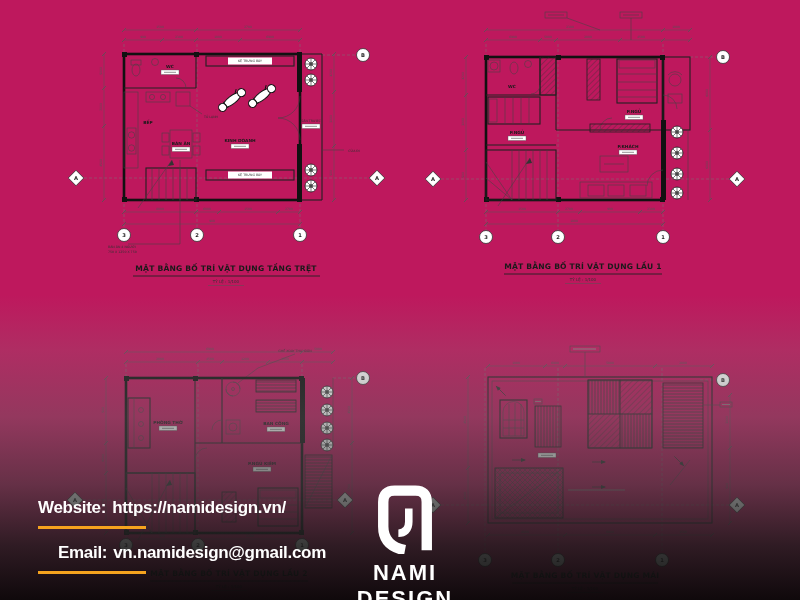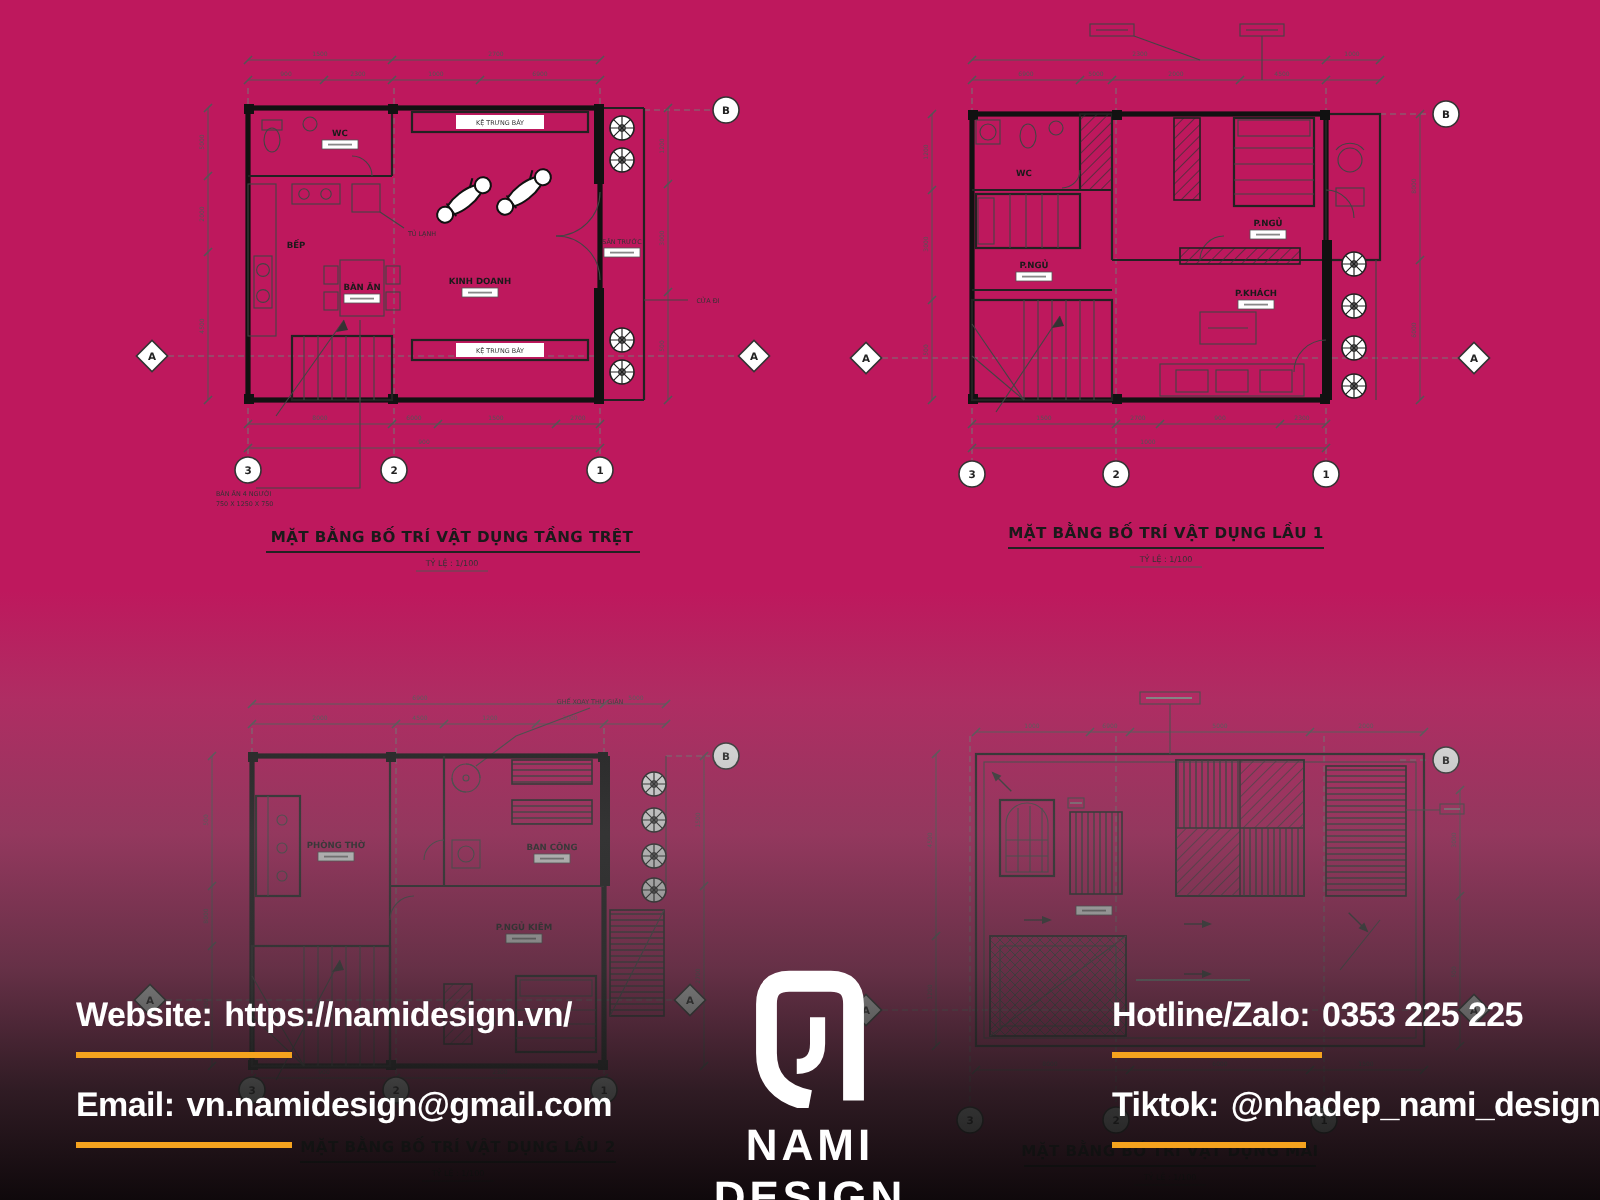--- a/index.html
+++ b/index.html
@@ -26,21 +26,21 @@
   .overlay{position:absolute;left:0;top:295px;width:800px;height:305px;pointer-events:none;
     background:linear-gradient(180deg, rgba(130,130,130,0) 0%, rgba(120,120,120,0.22) 18%,
       rgba(95,95,95,0.45) 40%, rgba(60,60,60,0.68) 62%, rgba(28,28,28,0.88) 82%,
       rgba(8,8,8,0.96) 100%);}
   
   .footer{position:absolute;left:0;top:0;width:727px;height:600px;pointer-events:none;}
   .contact{position:absolute;color:#ffffff;font-family:"Liberation Sans",sans-serif;
            font-size:17px;font-weight:700;letter-spacing:-0.3px;white-space:nowrap;}
   .contact .lab{margin-right:6px;}
   .rule{height:3px;margin-top:8px;}
-  .cblock2{margin-top:14px;}
+  .cblock2{margin-top:14px;margin-left:20px;}
   .logo{position:absolute;left:322px;top:484px;width:166px;text-align:center;color:#fff;}
   .logo .brand{font-family:"Liberation Sans",sans-serif;font-weight:700;font-size:22px;
                letter-spacing:2px;margin-top:2px;}
 </style>
 </head>
 <body>
 
 <div id="stage">
 
   <svg width="0" height="0" style="position:absolute" aria-hidden="true">
@@ -695,30 +695,20 @@
       <div>
         <span class="lab">Website:</span><span>https://namidesign.vn/</span>
       </div>
       <div class="rule" style="width: 108px; background: rgb(245, 163, 30);"></div>
       <div class="cblock2">
         <span class="lab">Email:</span><span>vn.namidesign@gmail.com</span>
       </div>
       <div class="rule" style="width: 108px; background: rgb(245, 163, 30);"></div>
     </div>
 
-    <div class="contact" style="left:556px;top:498px">
-      <div>
-        <span class="lab">Hotline/Zalo:</span><span>0353 225 225</span>
-      </div>
-      <div class="rule" style="width: 105px; background: rgb(245, 163, 30);"></div>
-      <div class="cblock2">
-        <span class="lab">Tiktok:</span><span>@nhadep_nami_design</span>
-      </div>
-      <div class="rule" style="width: 97px; background: rgb(245, 163, 30);"></div>
-    </div>
 
     <div class="logo">
       <svg width="58" height="70" viewBox="0 0 60 74">
         <path d="M30,70 C14,67 7,58 7,45 L7,19 C7,11 11,7 19,7 L41,7 C49,7 53,11 53,19 L53,70" fill="none" stroke="#ffffff" stroke-width="11"></path>
         <path d="M34,26 L34,40 C34,49 29,52 23,52" fill="none" stroke="#ffffff" stroke-width="8"></path>
       </svg>
       <div class="brand">NAMI DESIGN</div>
     </div>
 
   </div>

